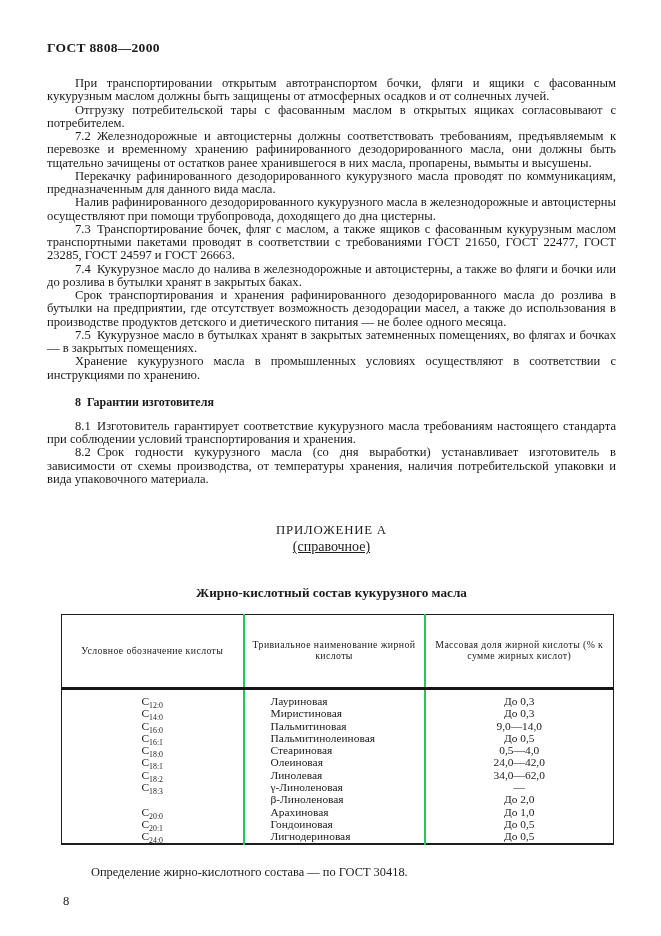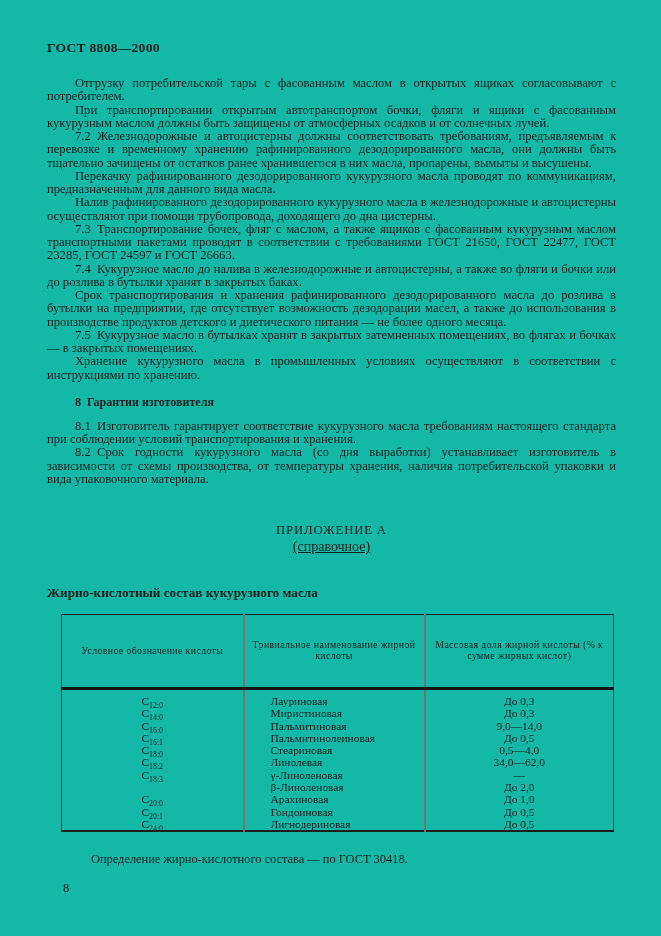--- a/index.html
+++ b/index.html
@@ -2,21 +2,21 @@
 <html lang="ru"><head>
 <meta charset="utf-8">
 <style>
   html, body { margin: 0; padding: 0; }
   body { background: #e8e8e8; }
   .page {
     position: relative;
     width: 661px;
     height: 936px;
     margin: 0 auto;
-    background: #14b8a6;
+    background: #ffffff;
     color: #1b1b1b;
     font-family: "Liberation Serif", "DejaVu Serif", serif;
     overflow: hidden;
     box-sizing: border-box;
     padding: 40px 45px 0 47px;
   }
   .doc-code {
     font-weight: bold;
     font-size: 13.5px;
     letter-spacing: 0.3px;
@@ -40,32 +40,33 @@
     font-size: 12.8px;
     letter-spacing: 0.8px;
   }
   .appendix-subtitle {
     font-size: 14px;
     margin-top: 1px;
     text-decoration: underline;
   }
   .table-caption {
     margin-top: 30px;
+    text-align: center;
     font-weight: bold;
     font-size: 13.2px;
   }
   table.acids {
     margin-top: 13px;
     width: 552px;
     margin-left: 14px;
     border-collapse: collapse;
     table-layout: fixed;
   }
   table.acids { border: 1.5px solid #1e1e1e; border-bottom-width: 2.5px; }
-  table.acids th, table.acids td { border-left: 2px solid #737373; }
+  table.acids th, table.acids td { border-left: 2px solid #22c55e; }
   table.acids th:first-child, table.acids td:first-child { border-left: none; }
   table.acids thead th {
     border-bottom: 3px solid #151515;
     font-weight: normal;
     font-size: 9.8px;
     line-height: 10.6px;
     letter-spacing: 0.4px;
     text-align: center;
     vertical-align: middle;
     padding: 21px 6px;
@@ -96,22 +97,22 @@
   }
 </style>
 </head>
 <body>
 
 <div class="page">
 
   <div class="doc-code">ГОСТ 8808—2000</div>
 
   <div class="bodytext">
+    <p>При транспортировании открытым автотранспортом бочки, фляги и ящики с фасованным кукурузным маслом должны быть защищены от атмосферных осадков и от солнечных лучей.</p>
     <p>Отгрузку потребительской тары с фасованным маслом в открытых ящиках согласовывают с потребителем.</p>
-    <p>При транспортировании открытым автотранспортом бочки, фляги и ящики с фасованным кукурузным маслом должны быть защищены от атмосферных осадков и от солнечных лучей.</p>
     <p>7.2 Железнодорожные и автоцистерны должны соответствовать требованиям, предъявляемым к перевозке и временному хранению рафинированного дезодорированного масла, они должны быть тщательно зачищены от остатков ранее хранившегося в них масла, пропарены, вымыты и высушены.</p>
     <p>Перекачку рафинированного дезодорированного кукурузного масла проводят по коммуникациям, предназначенным для данного вида масла.</p>
     <p>Налив рафинированного дезодорированного кукурузного масла в железнодорожные и автоцистерны осуществляют при помощи трубопровода, доходящего до дна цистерны.</p>
     <p>7.3 Транспортирование бочек, фляг с маслом, а также ящиков с фасованным кукурузным маслом транспортными пакетами проводят в соответствии с требованиями ГОСТ 21650, ГОСТ 22477, ГОСТ 23285, ГОСТ 24597 и ГОСТ 26663.</p>
     <p>7.4 Кукурузное масло до налива в железнодорожные и автоцистерны, а также во фляги и бочки или до розлива в бутылки хранят в закрытых баках.</p>
     <p>Срок транспортирования и хранения рафинированного дезодорированного масла до розлива в бутылки на предприятии, где отсутствует возможность дезодорации масел, а также до использования в производстве продуктов детского и диетического питания — не более одного месяца.</p>
     <p>7.5 Кукурузное масло в бутылках хранят в закрытых затемненных помещениях, во флягах и бочках — в закрытых помещениях.</p>
     <p>Хранение кукурузного масла в промышленных условиях осуществляют в соответствии с инструкциями по хранению.</p>
   </div>
 
@@ -162,20 +163,25 @@
         <td class="sym"><span>C</span><sub>16:1</sub></td>
         <td class="nm">Пальмитинолеиновая</td>
         <td class="val">До 0,5</td>
       </tr>
       <tr>
         <td class="sym"><span>C</span><sub>18:0</sub></td>
         <td class="nm">Стеариновая</td>
         <td class="val">0,5—4,0</td>
       </tr>
       <tr>
+        <td class="sym"><span>C</span><sub>18:1</sub></td>
+        <td class="nm">Олеиновая</td>
+        <td class="val">24,0—42,0</td>
+      </tr>
+      <tr>
         <td class="sym"><span>C</span><sub>18:2</sub></td>
         <td class="nm">Линолевая</td>
         <td class="val">34,0—62,0</td>
       </tr>
       <tr>
         <td class="sym"><span>C</span><sub>18:3</sub></td>
         <td class="nm">γ-Линоленовая</td>
         <td class="val">—</td>
       </tr>
       <tr>

